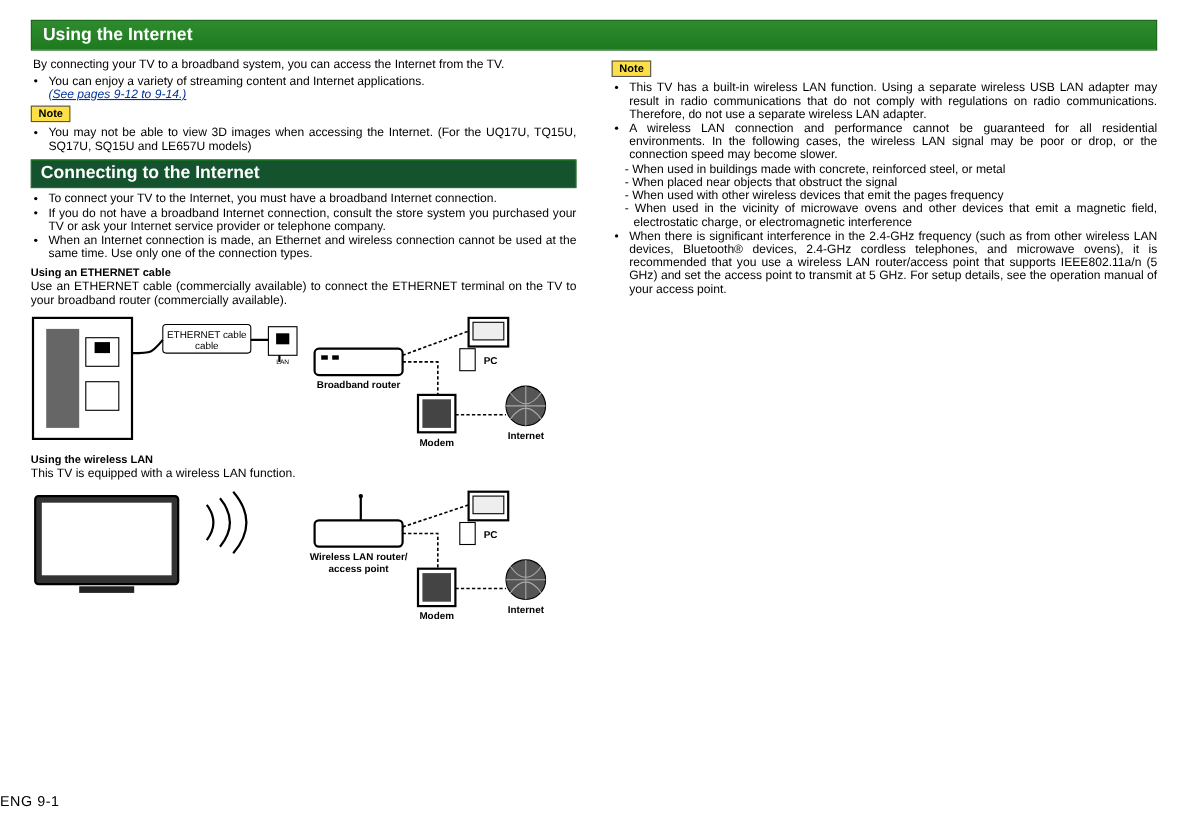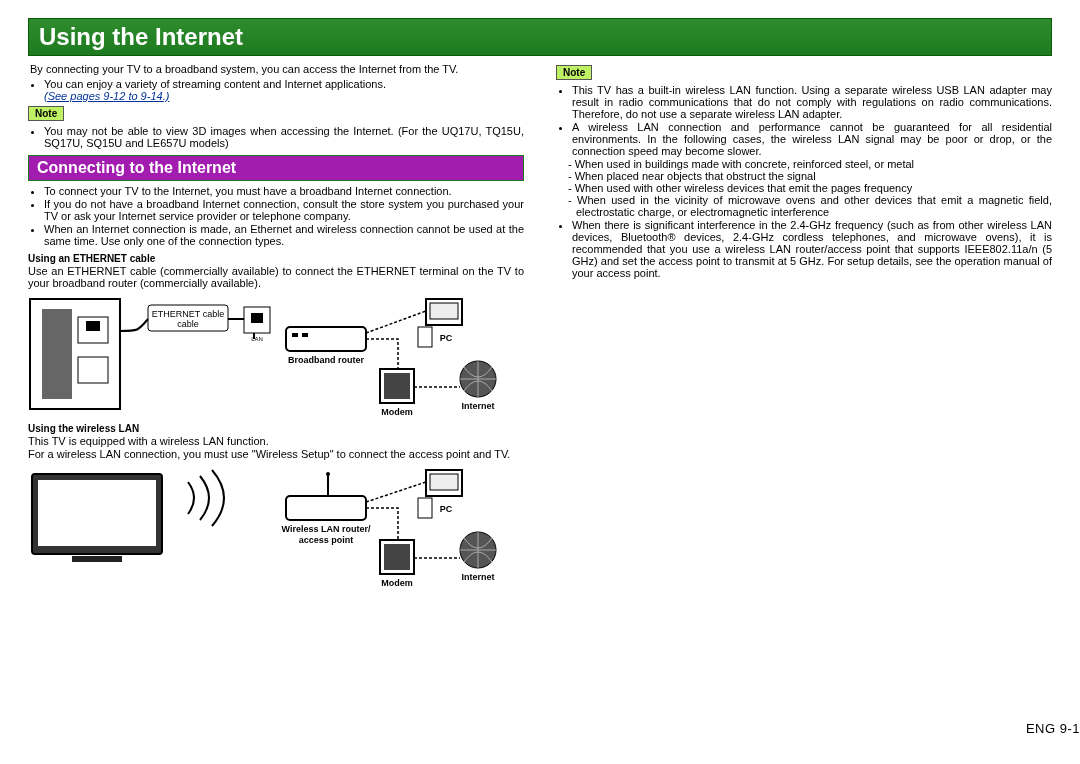--- a/index.html
+++ b/index.html
@@ -12,28 +12,28 @@
     height: 764px;
     position: relative;
   }
   .page {
     padding: 18px 28px 0 28px;
   }
   .h1bar {
     background: #228b22;
     background: linear-gradient(#2e8b2e,#1e7a1e);
     color: #fff;
-    font-size: 24px;
+    font-size: 16px;
     font-weight: bold;
     padding: 4px 10px;
     border: 1px solid #0a5a0a;
     margin-bottom: 6px;
   }
   .h2bar {
-    background: #a21caf;
+    background: #14532d;
     color: #fff;
     font-size: 16px;
     font-weight: bold;
     padding: 3px 8px;
     border: 1px solid #1a7a1a;
     margin: 6px 0 4px 0;
   }
   .twocol {
     display: flex;
     gap: 32px;
@@ -54,21 +54,21 @@
     margin: 1px 0;
     text-align: justify;
   }
   a.link {
     color: #003399;
     text-decoration: underline;
     font-style: italic;
   }
   .note-label {
     display: inline-block;
-    background: #bef264;
+    background: #fde047;
     border: 1px solid #555;
     font-weight: bold;
     font-size: 10px;
     padding: 1px 6px;
     margin: 3px 0;
   }
   .subhead {
     font-weight: bold;
     font-size: 10px;
     margin-top: 6px;
@@ -87,21 +87,21 @@
   }
   .diagram {
     border: 0;
     margin: 8px 0 4px 0;
   }
   .diagram svg { display:block; }
   .pagenum {
     position: absolute;
     bottom: 28px;
     left: 0; right: 0;
-    text-align: right;
+    text-align: left;
     font-size: 13px;
     letter-spacing: 0.5px;
   }
 </style>
 </head>
 <body>
 
 <div class="page">
   <div class="h1bar">Using the Internet</div>
 
@@ -169,21 +169,20 @@
 
           <path d="M386 90 L 432 90" stroke="#000" fill="none" stroke-width="1.5" stroke-dasharray="3 2"></path>
           <circle cx="450" cy="82" r="18" fill="#555" stroke="#000"></circle>
           <path d="M432 82 L468 82 M450 64 L450 100 M436 70 Q450 90 464 70 M436 94 Q450 74 464 94" stroke="#aaa" fill="none" stroke-width="1"></path>
           <text x="450" y="112" text-anchor="middle" font-size="9" font-weight="bold">Internet</text>
         </svg>
       </div>
 
       <div class="subhead">Using the wireless LAN</div>
       <div class="body-p">This TV is equipped with a wireless LAN function.</div>
-      <div class="body-p">For a wireless LAN connection, you must use "Wireless Setup" to connect the access point and TV.</div>
 
       
       <div class="diagram">
         <svg width="470" height="120" viewBox="0 0 470 120">
 
           <rect x="4" y="6" width="130" height="80" rx="3" fill="#333" stroke="#000" stroke-width="2"></rect>
           <rect x="10" y="12" width="118" height="66" fill="#fff"></rect>
           <rect x="44" y="88" width="50" height="6" fill="#222"></rect>
 
           <path d="M160 46 Q172 30 160 14" stroke="#000" fill="none" stroke-width="2"></path>

